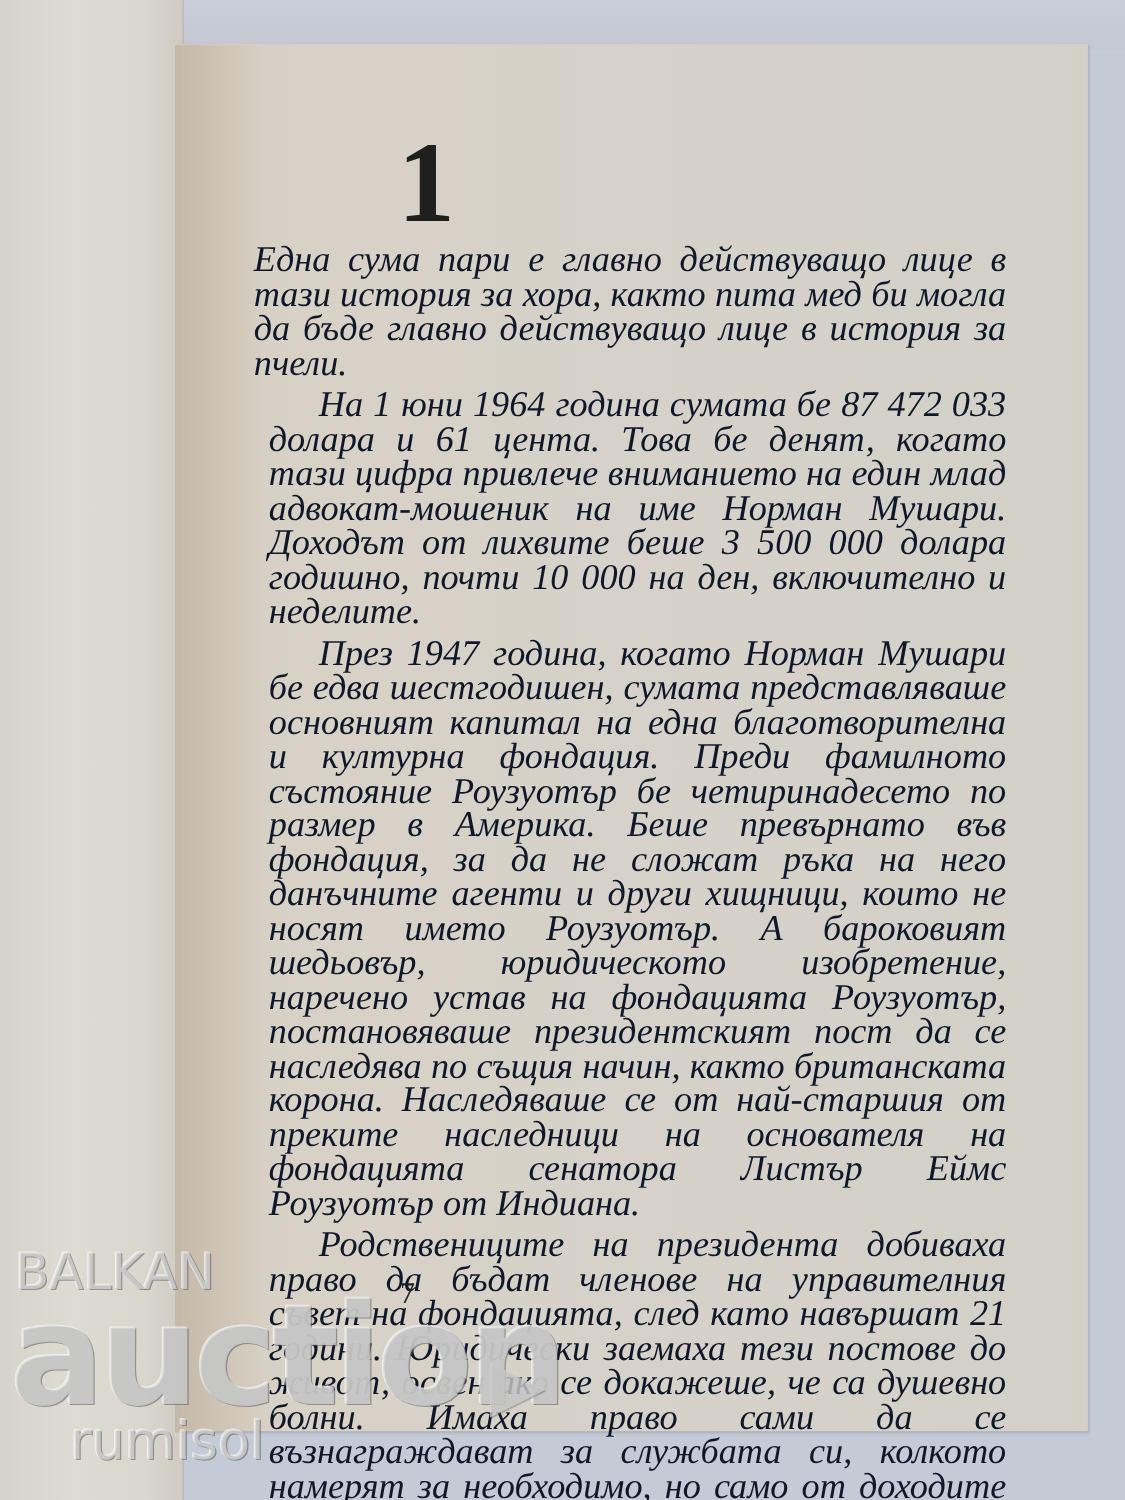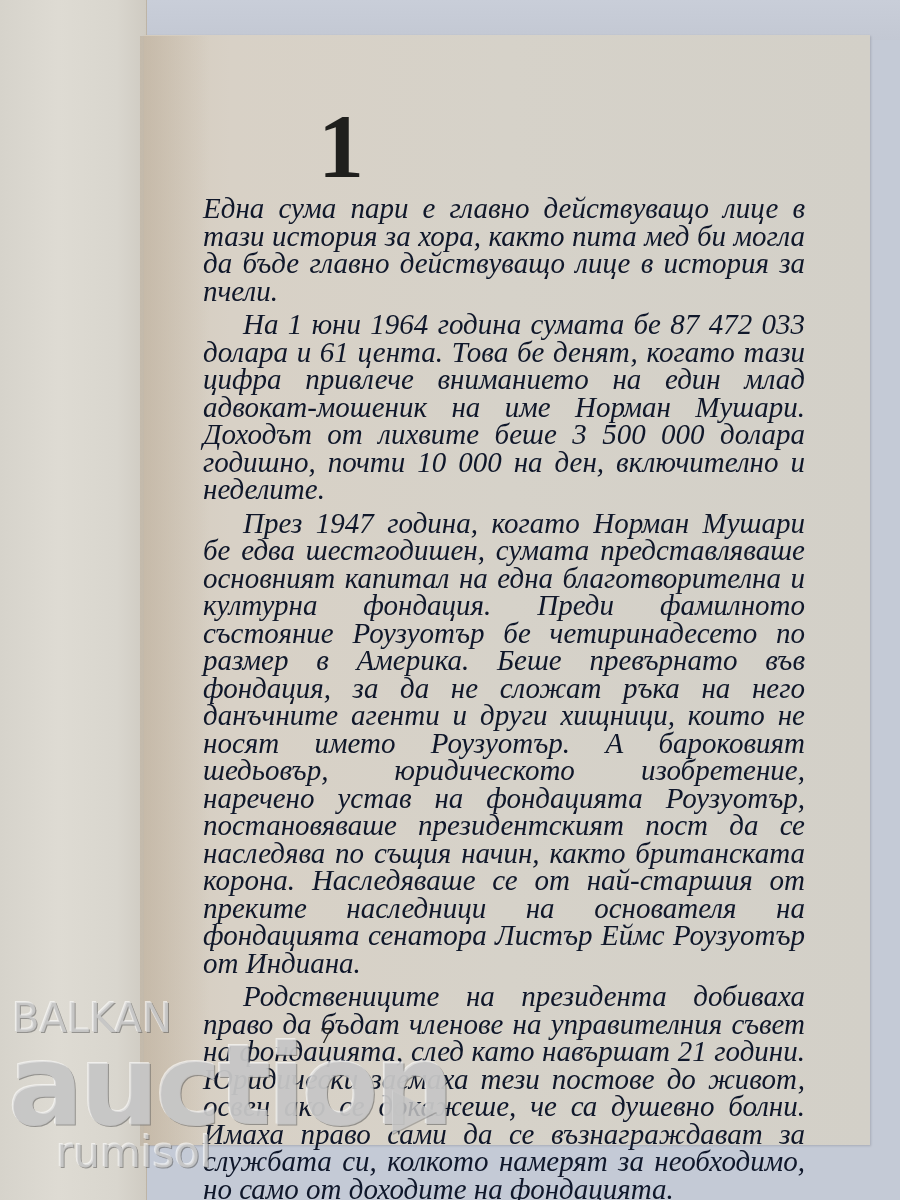--- a/index.html
+++ b/index.html
@@ -57,20 +57,21 @@
       color: #0f172a;
       font-style: italic;
     }
     .text-block p {
       margin: 0 0 6px 0;
       text-align: justify;
       text-align-last: left;
     }
     .text-block p.indent {
       text-indent: 40px;
+      margin-left: 12px;
     }
     .page-number {
       position: absolute;
       left: 320px; top: 1022px;
       font-family: "Liberation Serif", serif;
       font-size: 24px;
       color: #1f1f1d;
     }
     .wm {
       position: absolute;

